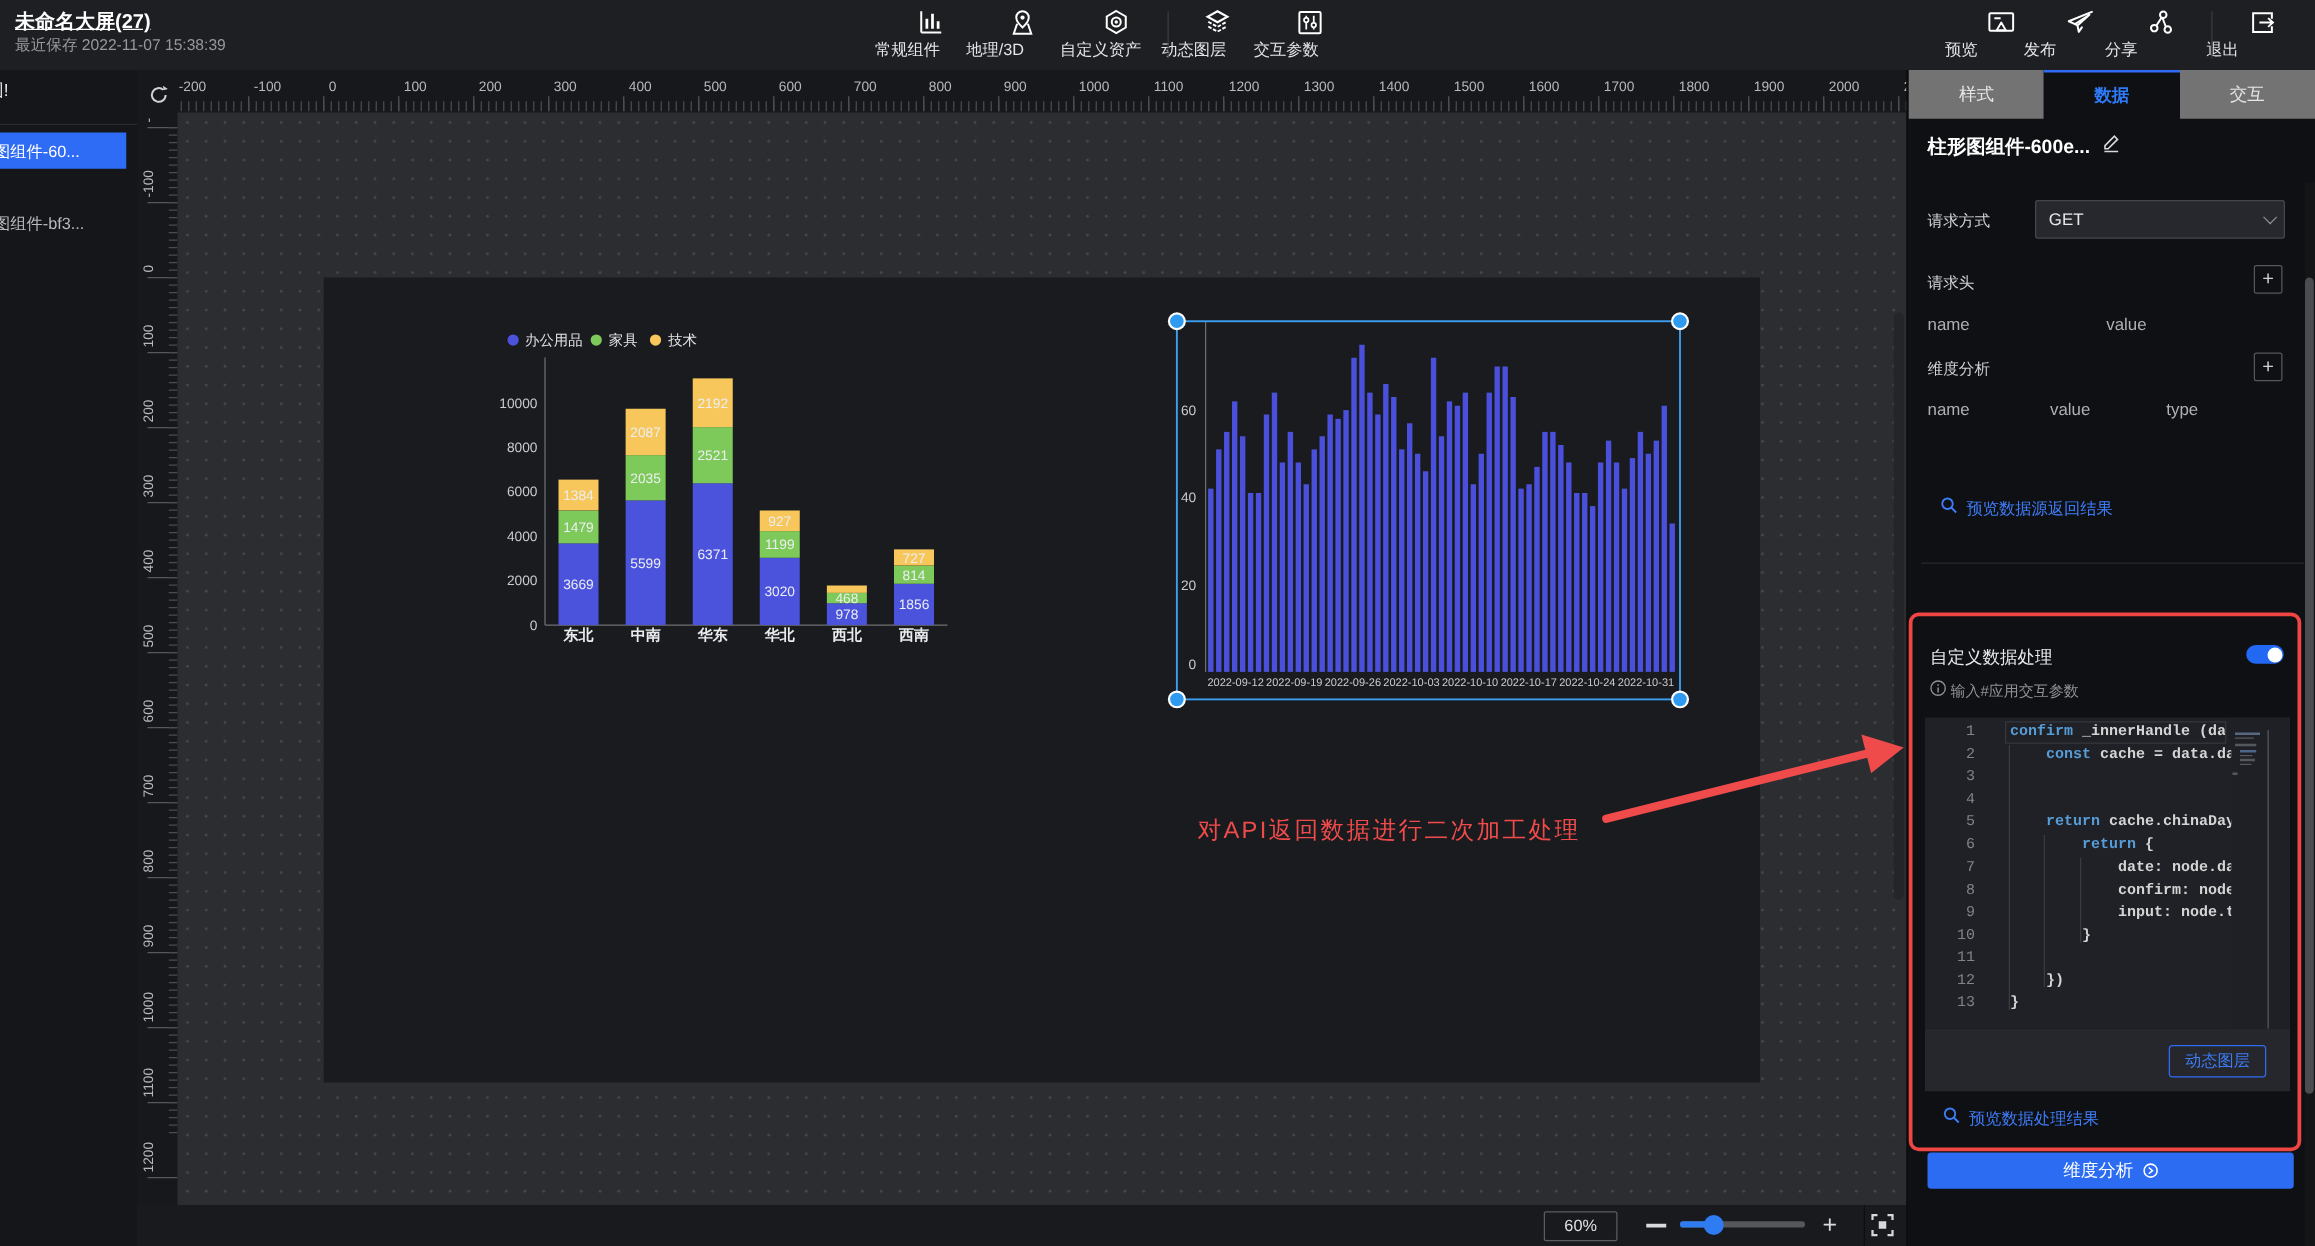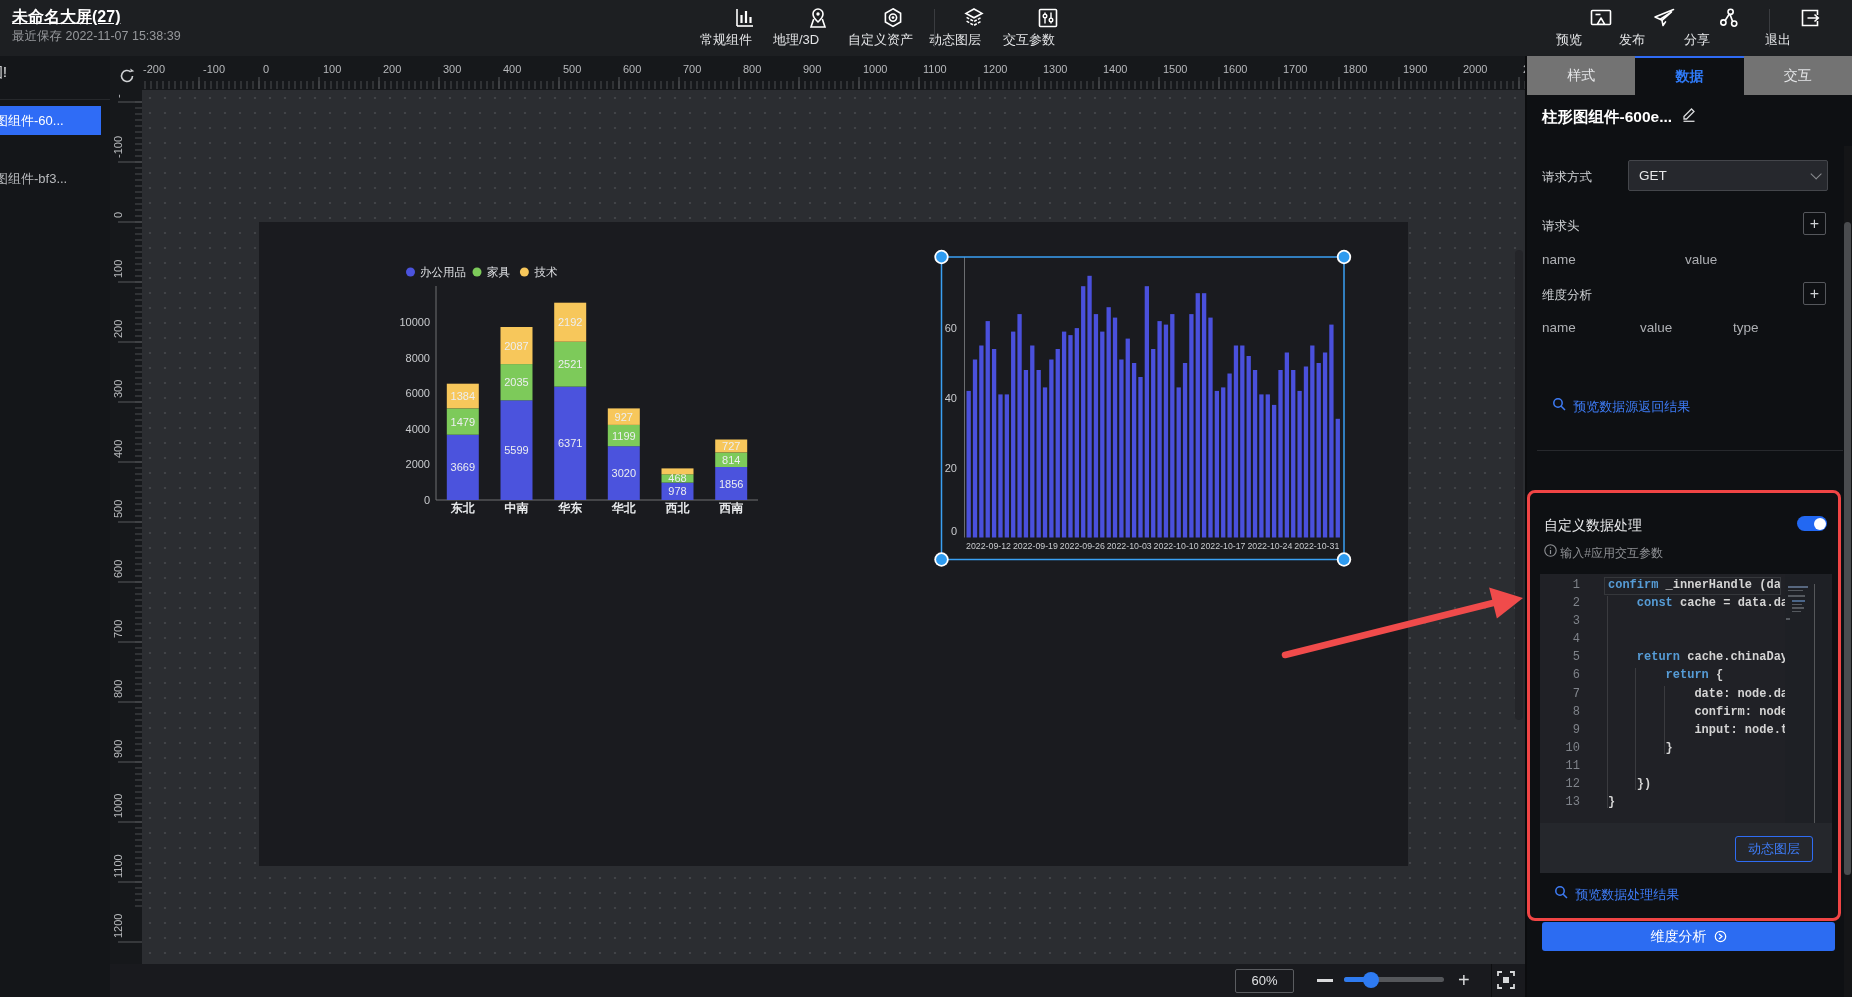--- a/index.html
+++ b/index.html
@@ -372,20 +372,21 @@
       <circle cx="11.5" cy="12" r="7.2" fill="#fff"></circle>
       <circle cx="11.5" cy="12" r="5.4" fill="#2e9bf0"></circle>
       <circle cx="414" cy="12" r="7.2" fill="#fff"></circle>
       <circle cx="414" cy="12" r="5.4" fill="#2e9bf0"></circle>
       <circle cx="11.5" cy="314.5" r="7.2" fill="#fff"></circle>
       <circle cx="11.5" cy="314.5" r="5.4" fill="#2e9bf0"></circle>
       <circle cx="414" cy="314.5" r="7.2" fill="#fff"></circle>
       <circle cx="414" cy="314.5" r="5.4" fill="#2e9bf0"></circle>
     </svg>
 
+  <div class="abs" style="left:848px;top:595px;z-index:10;color:#f04b4b;font-size:19px;letter-spacing:1.8px;">对API返回数据进行二次加工处理</div>
   <svg class="abs" style="left:1160px;top:520px;z-index:10" width="257" height="90">
     <line x1="15" y1="79" x2="223" y2="27" stroke="#f04b4b" stroke-width="6.5" stroke-linecap="round"></line>
     <polygon points="253,22 226.9,42.5 219.1,11.5" fill="#f04b4b"></polygon>
   </svg>
 
   <div class="abs" style="left:1405px;top:194px;width:8px;height:470px;background:#242529;border-radius:4px;"></div>
   <div class="abs" style="left:1414.5px;top:0px;width:2.5px;height:941px;background:#0b0c0e;z-index:7;"></div>
 
   <div id="bottombar">
     <div class="zoombox">60%</div>

